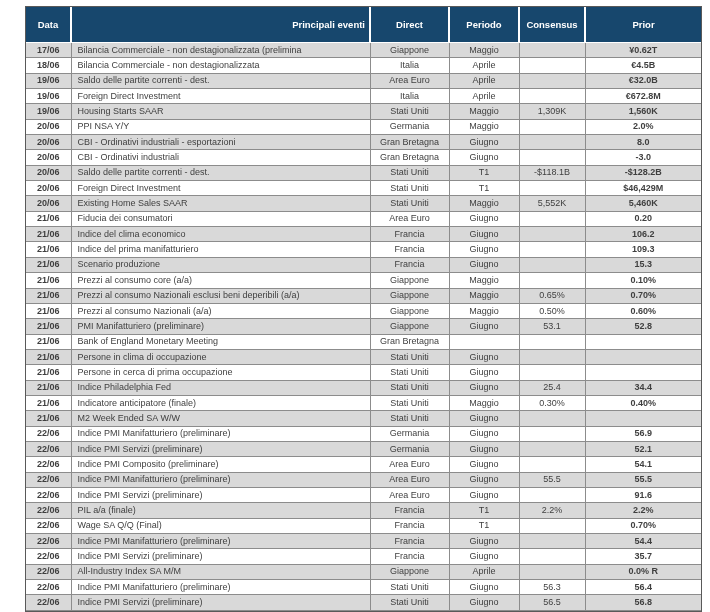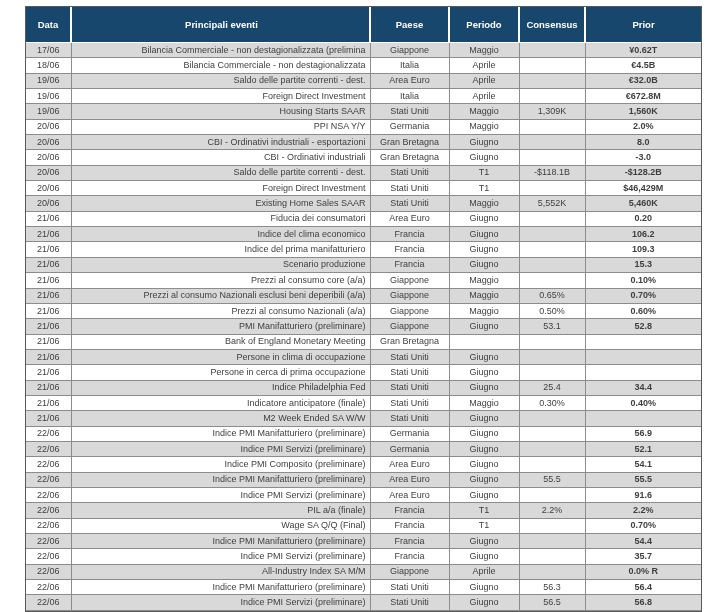--- a/index.html
+++ b/index.html
@@ -46,57 +46,57 @@
     font-weight: bold;
     height: 17px;
     text-align: center;
     padding: 12px 4px;
     border-left: 2px solid #FFFFFF;
     border-bottom: 1.5px solid #FFFFFF;
     white-space: nowrap;
     overflow: hidden;
   }
   thead th:first-child { border-left: none; }
-  thead th.al-left { text-align: center; padding-left: 6px; }
+  thead th.al-left { text-align: right; padding-left: 6px; }
 
   tbody td {
     font-size: 9px;
     color: var(--body-text);
     height: 15.35px;
     text-align: center;
     padding: 0 4px;
     border: 1px solid var(--grid-line);
     white-space: nowrap;
     overflow: hidden;
     line-height: 1;
   }
-  tbody td.al-left { text-align: right; padding-left: 6px; }
+  tbody td.al-left { text-align: left; padding-left: 6px; }
   tbody tr { background: var(--row-bg); }
   tbody tr.alt { background: var(--row-alt-bg); }
-  tbody tr td:first-child { border-left: none; }
+  tbody tr td:first-child { border-left: none; font-weight: bold; }
   tbody tr td:last-child { border-right: none; font-weight: bold; }
 </style>
 </head>
 <body>
 
 <div class="calendar-wrap">
   <table class="calendar">
     <colgroup>
       <col class="c-date">
         <col class="c-event">
         <col class="c-country">
       <col class="c-period">
         <col class="c-consensus">
         <col class="c-prior">
     </colgroup>
     <thead>
       <tr id="header-row">
           <th>Data</th>
           <th class="al-left">Principali eventi</th>
-          <th>Paese</th>
+          <th>Direct</th>
           <th>Periodo</th>
           <th>Consensus</th>
           <th>Prior</th>
         </tr>
     </thead>
     <tbody id="table-body">
         <tr class="alt">
           <td>17/06</td>
           <td class="al-left">Bilancia Commerciale -  non destagionalizzata (prelimina</td>
           <td>Giappone</td>

